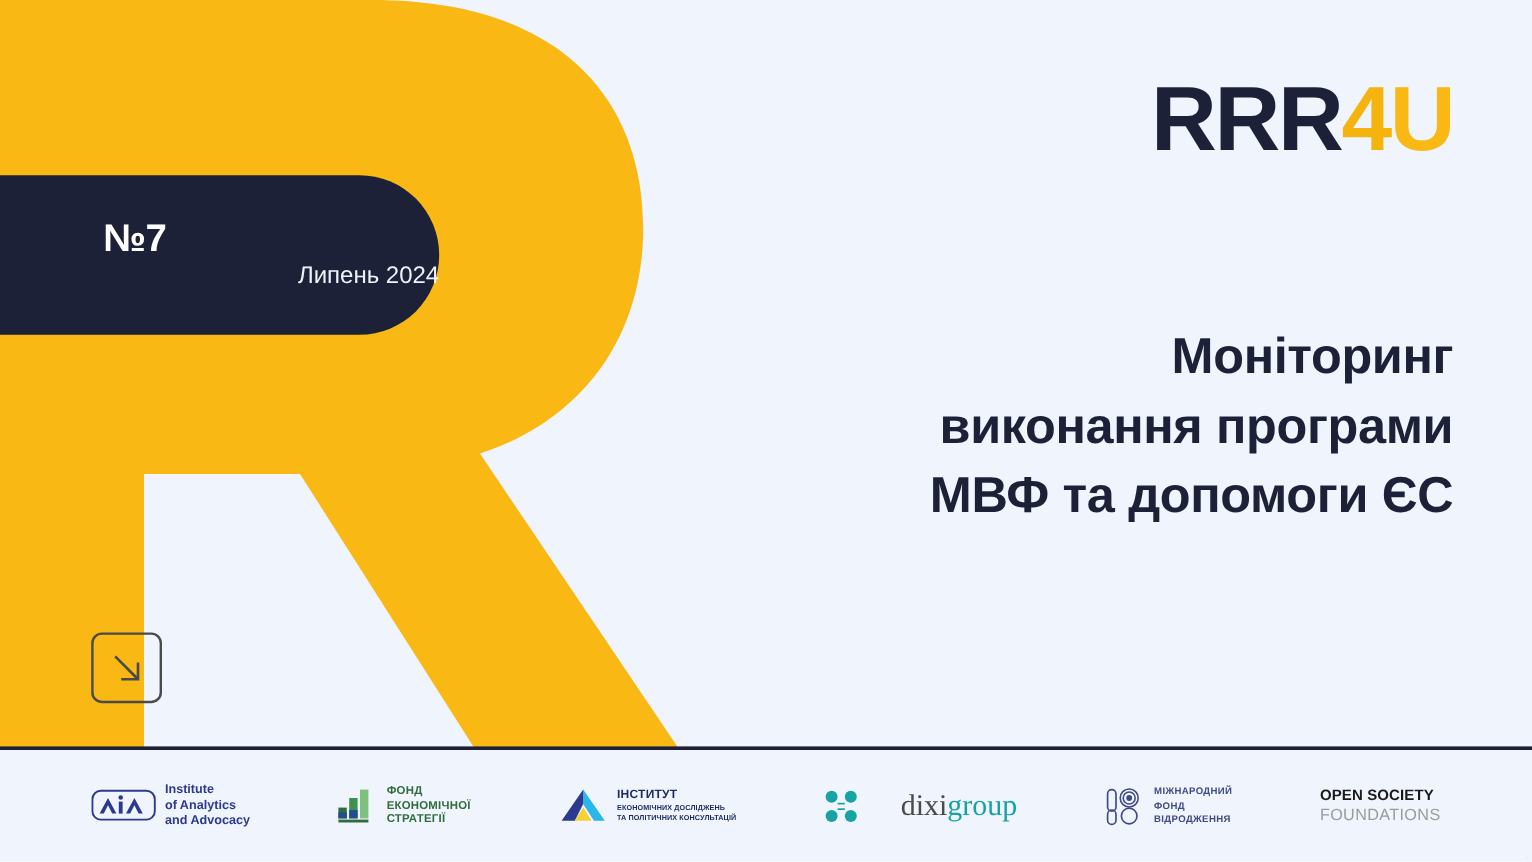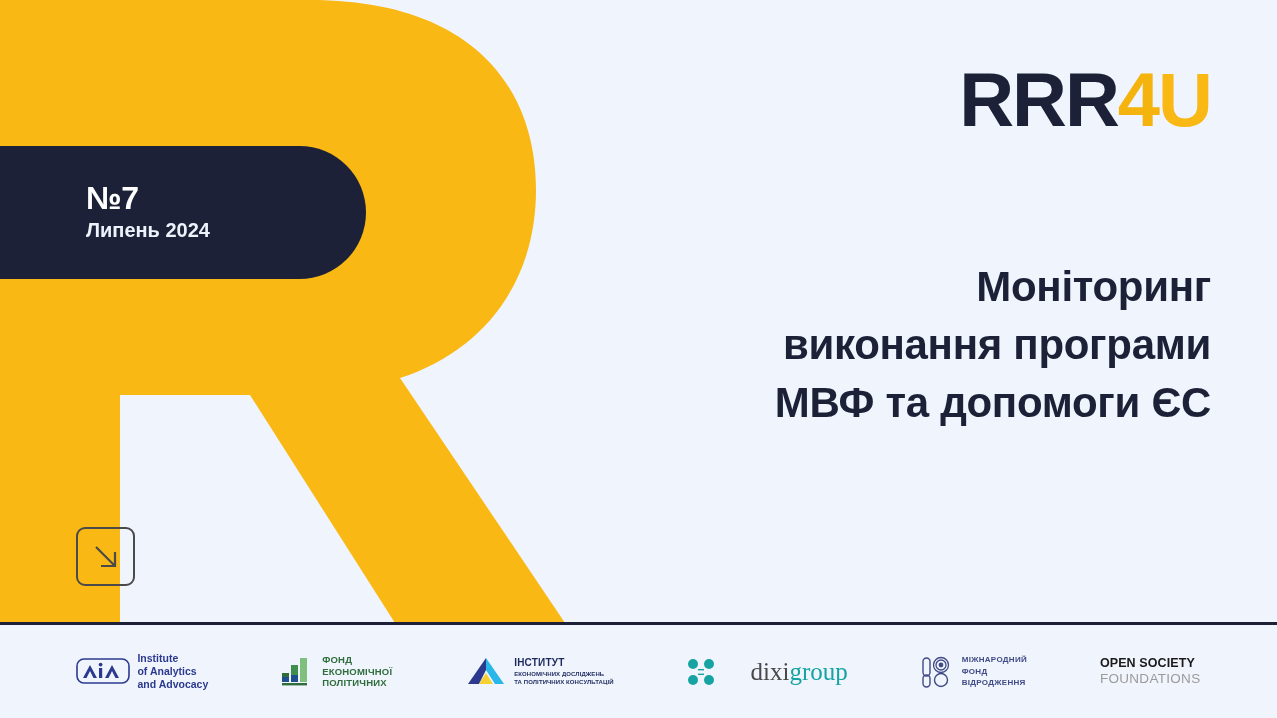--- a/index.html
+++ b/index.html
@@ -48,23 +48,24 @@
   .issue-number {
     color: #ffffff;
     font-size: 32px;
     font-weight: bold;
     letter-spacing: -0.5px;
     line-height: 1.05;
   }
   .issue-date {
     color: #eef2fb;
     font-size: 20px;
-    font-weight: bold;
+    font-weight: normal;
     line-height: 1.3;
     margin-top: 2px;
+    text-align: right;
   }
 
   
   .scroll-btn {
     position: absolute;
     left: 76px;
     top: 527px;
     width: 59px;
     height: 59px;
     border: 2px solid #4a4a4a;
@@ -88,21 +89,21 @@
     white-space: nowrap;
   }
   .brand-rrr { color: #1c2138; }
   .brand-4   { color: #f5b30e; }
   .brand-u   { color: #f9b813; }
 
   
   .headline {
     position: absolute;
     right: 66px;
-    top: 258px;
+    top: 268px;
     width: 600px;
     text-align: right;
     color: #1c2138;
     font-size: 42px;
     font-weight: bold;
     line-height: 1.38;
     letter-spacing: -0.3px;
   }
 
   
@@ -259,21 +260,21 @@
         <rect x="1" y="18" width="7" height="9" fill="#2f6d3c"></rect>
         <rect x="1" y="22" width="7" height="5" fill="#1f4f8f"></rect>
         <rect x="10" y="10" width="7" height="17" fill="#3f8f4f"></rect>
         <rect x="10" y="20" width="7" height="7" fill="#1f4f8f"></rect>
         <rect x="19" y="3" width="7" height="24" fill="#7fc07f"></rect>
         <rect x="1" y="28" width="25" height="2.4" fill="#2f6d3c"></rect>
       </svg>
       <div class="logo-text ces-text">
         <div>ФОНД</div>
         <div>ЕКОНОМІЧНОЇ</div>
-        <div>ПОЛІТИЧНИХ</div>
+        <div>СТРАТЕГІЇ</div>
       </div>
     </div>
 
     <div class="logo">
       <svg width="42" height="34" viewBox="0 0 42 34">
         <path d="M21 3 L39 29 L30 29 L21 15 Z" fill="#29b6e8"></path>
         <path d="M21 3 L3 29 L14 29 L21 15 Z" fill="#2b3a8f"></path>
         <path d="M14 29 L21 18 L28 29 Z" fill="#f7d032"></path>
       </svg>
       <div class="logo-text">

